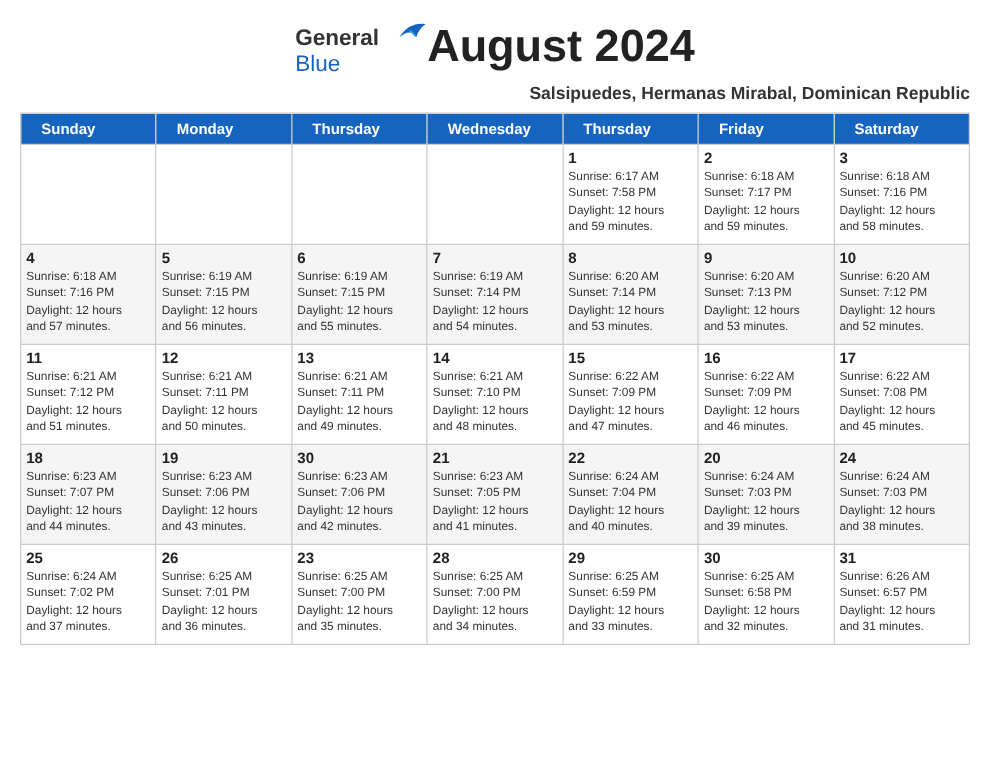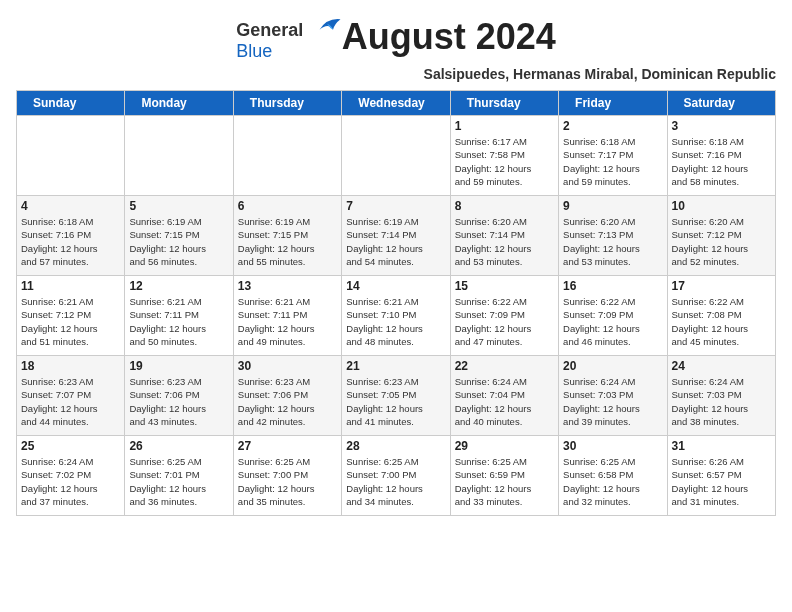--- a/index.html
+++ b/index.html
@@ -318,21 +318,21 @@
 and 37 minutes.</div>
         </td>
         <td>
           <span class="day-num">26</span>
           <div class="day-info" style="white-space: pre-line;">Sunrise: 6:25 AM
 Sunset: 7:01 PM
 Daylight: 12 hours
 and 36 minutes.</div>
         </td>
         <td>
-          <span class="day-num">27</span>
+          <span class="day-num">23</span>
           <div class="day-info" style="white-space: pre-line;">Sunrise: 6:25 AM
 Sunset: 7:00 PM
 Daylight: 12 hours
 and 35 minutes.</div>
         </td>
         <td>
           <span class="day-num">28</span>
           <div class="day-info" style="white-space: pre-line;">Sunrise: 6:25 AM
 Sunset: 7:00 PM
 Daylight: 12 hours

